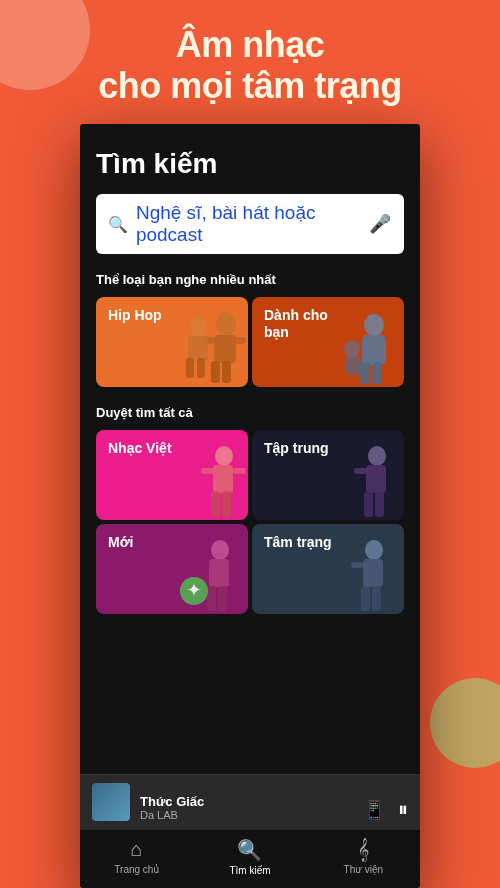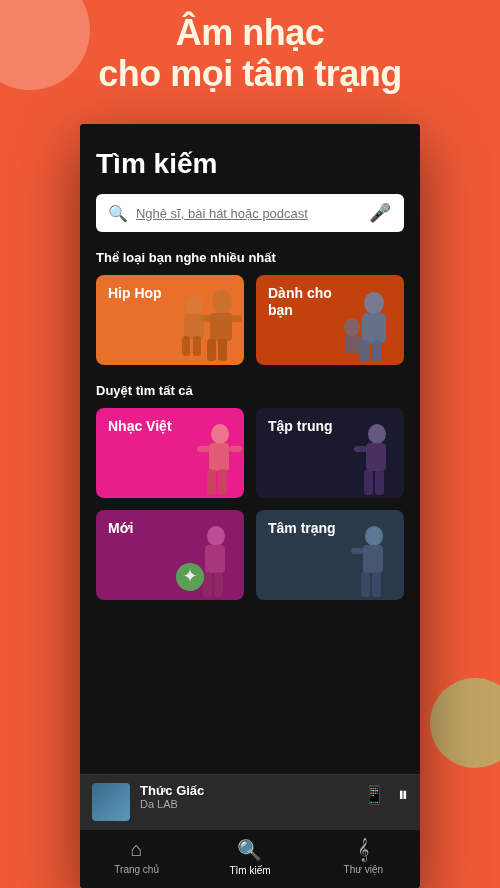--- a/index.html
+++ b/index.html
@@ -27,21 +27,21 @@
       bottom: 120px;
       right: -20px;
       width: 90px;
       height: 90px;
       background-color: rgba(144, 238, 144, 0.5);
       border-radius: 50%;
     }
 
     .hero-text {
       text-align: center;
-      padding: 12px 20px 20px;
+      padding: 24px 20px 20px;
       position: relative;
       z-index: 2;
     }
     .hero-title {
       font-size: 36px;
       font-weight: 800;
       color: #fff5e0;
       line-height: 1.15;
       letter-spacing: -0.5px;
     }
@@ -95,42 +95,41 @@
       padding: 8px 12px;
       margin-bottom: 18px;
     }
     .search-icon {
       color: #888;
       font-size: 16px;
       margin-right: 8px;
     }
     .search-placeholder {
       flex: 1;
-      color: #737373;
-      font-size: 13px;
-      text-decoration: underline;
+      color: #1d4ed8;
+      font-size: 19px;
     }
     .mic-icon {
       color: #333;
       font-size: 18px;
     }
 
     
     .section-label {
       font-size: 13px;
       font-weight: 700;
       color: #fff;
       margin-bottom: 10px;
     }
 
     
     .genre-grid {
       display: grid;
       grid-template-columns: 1fr 1fr;
-      gap: 12px;
+      gap: 4px;
       margin-bottom: 18px;
     }
 
     .genre-card {
       border-radius: 8px;
       height: 90px;
       position: relative;
       overflow: hidden;
       cursor: pointer;
     }
@@ -166,21 +165,21 @@
 
     
     .card-moi { background: #8b1a6b; }
 
     
     .card-tamtrang { background: #2a3a4a; }
 
     
     .now-playing {
       display: flex;
-      align-items: flex-start;
+      align-items: flex-end;
       background: #2a2a2a;
       padding: 8px 12px;
       border-top: 1px solid #333;
     }
     .now-playing-art {
       width: 38px;
       height: 38px;
       border-radius: 4px;
       background: linear-gradient(135deg, #3a6a8a, #5a9aba);
       margin-right: 10px;

